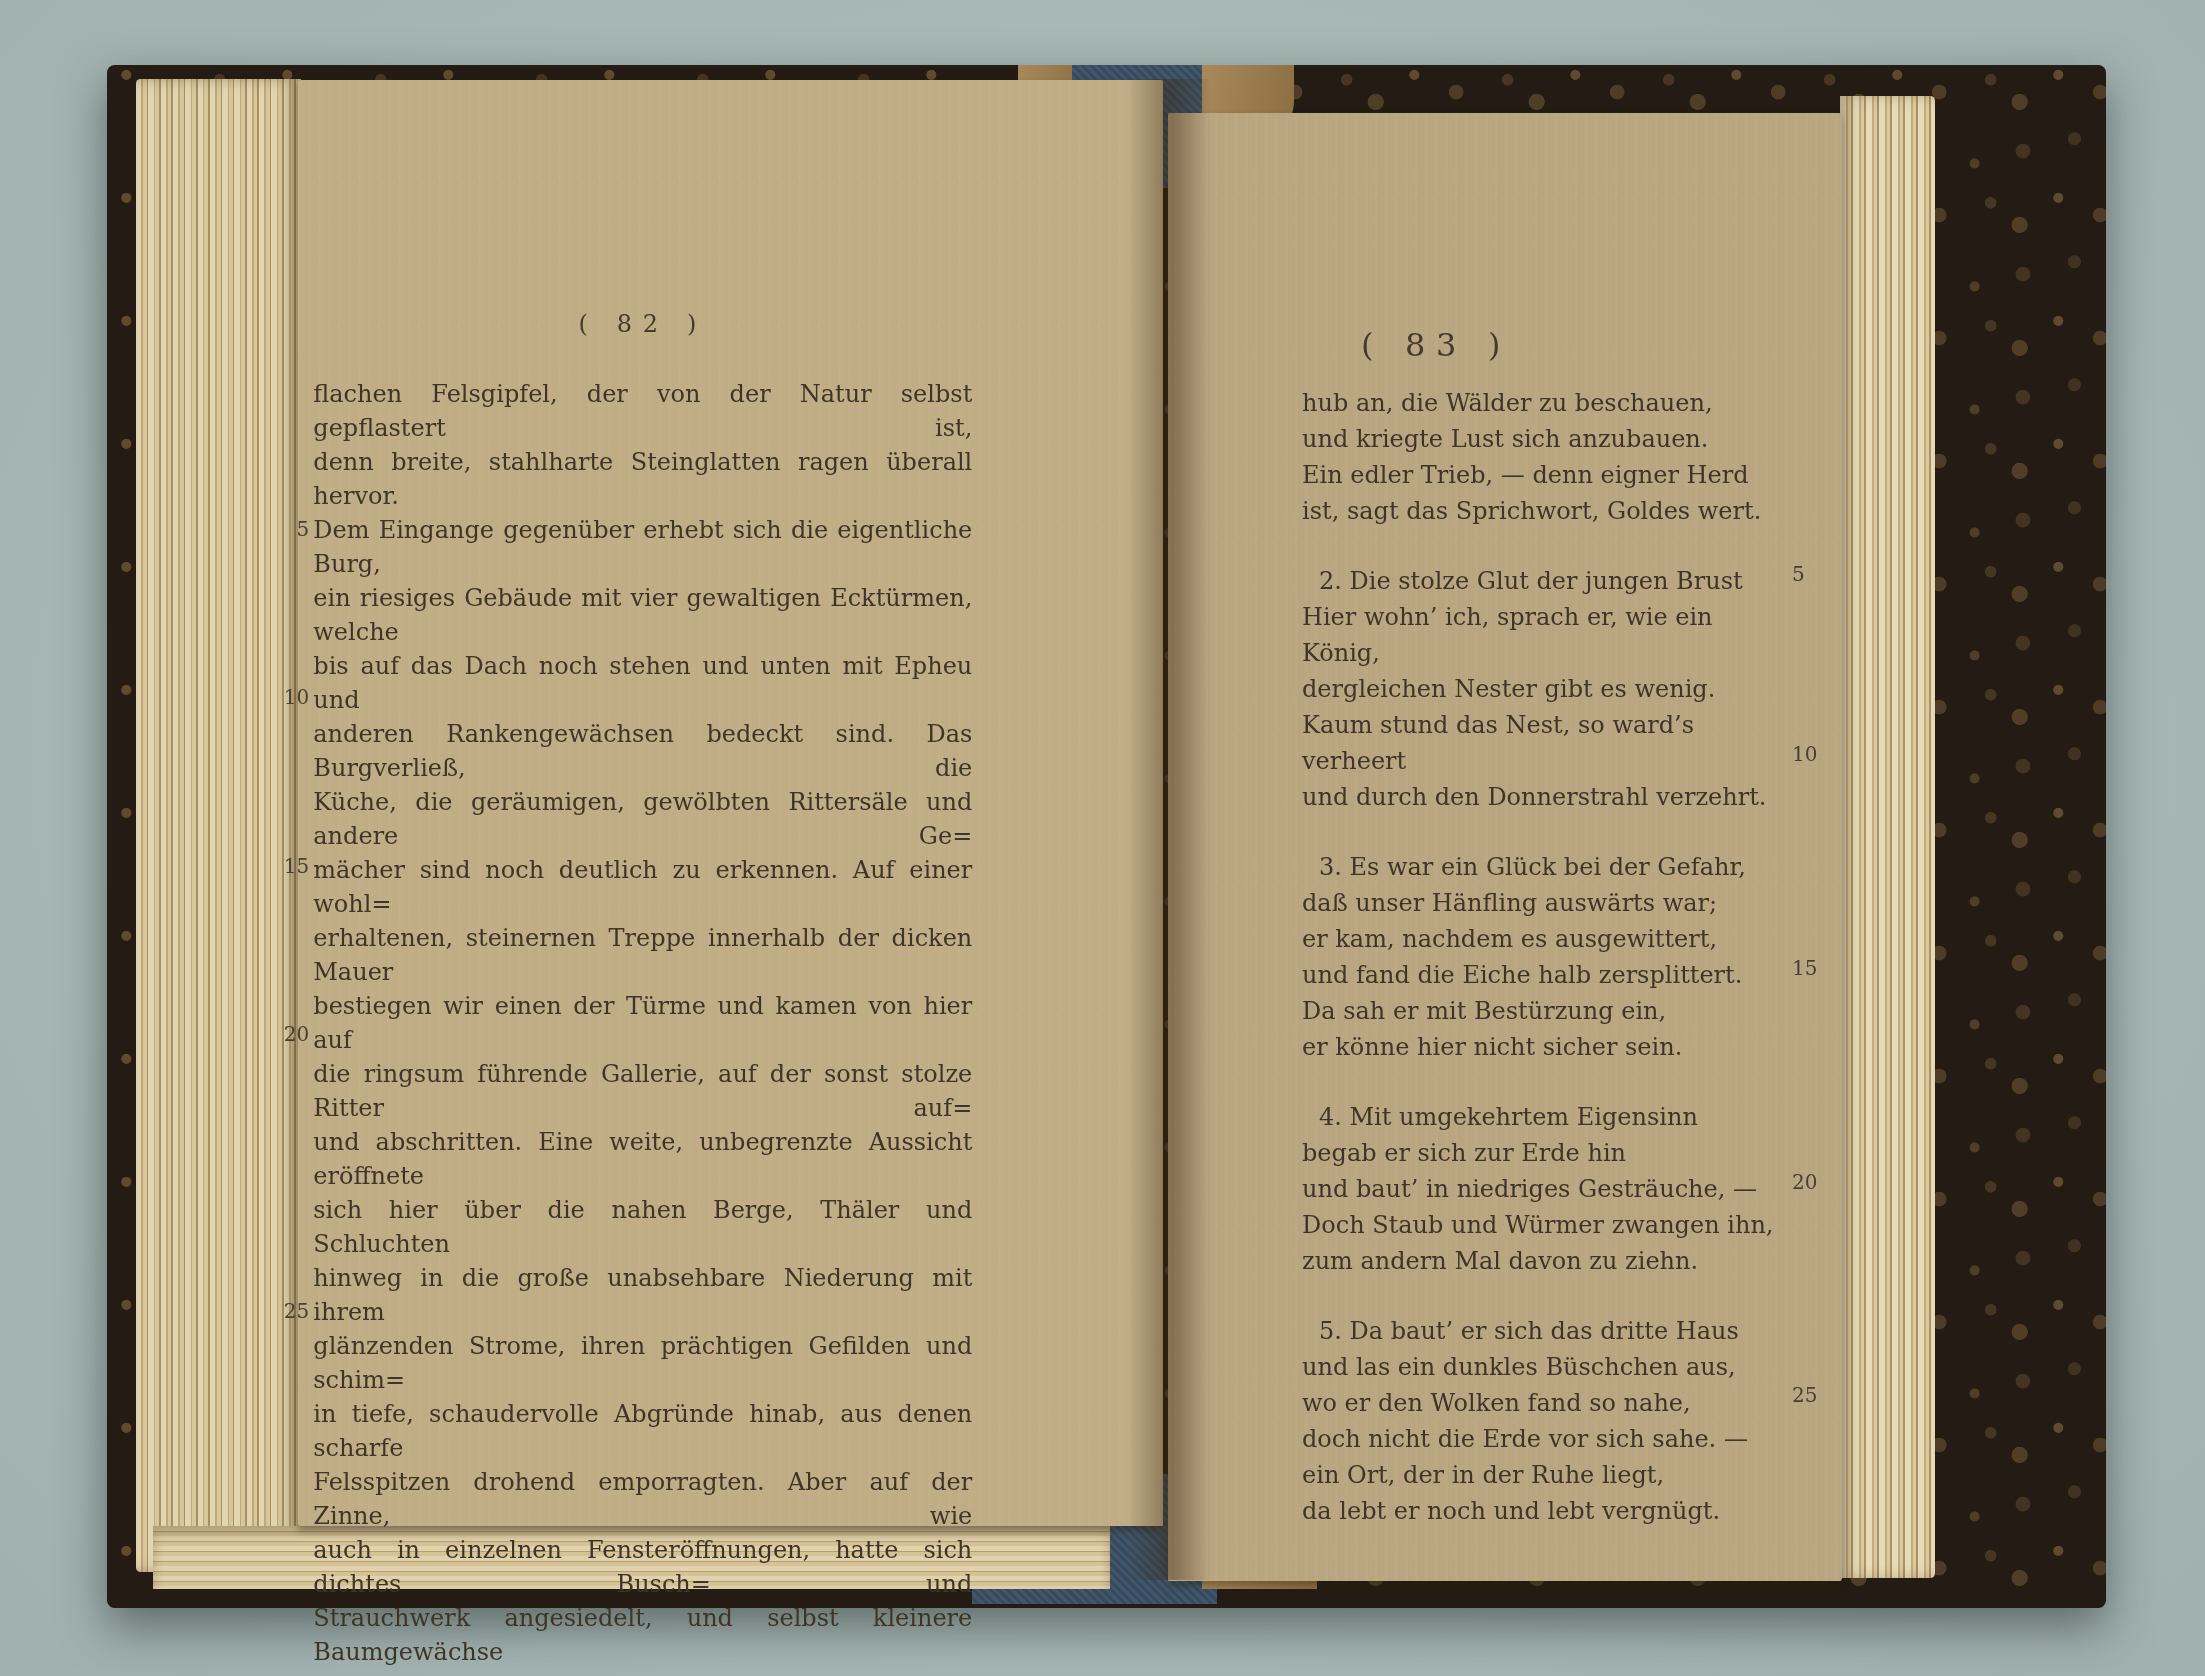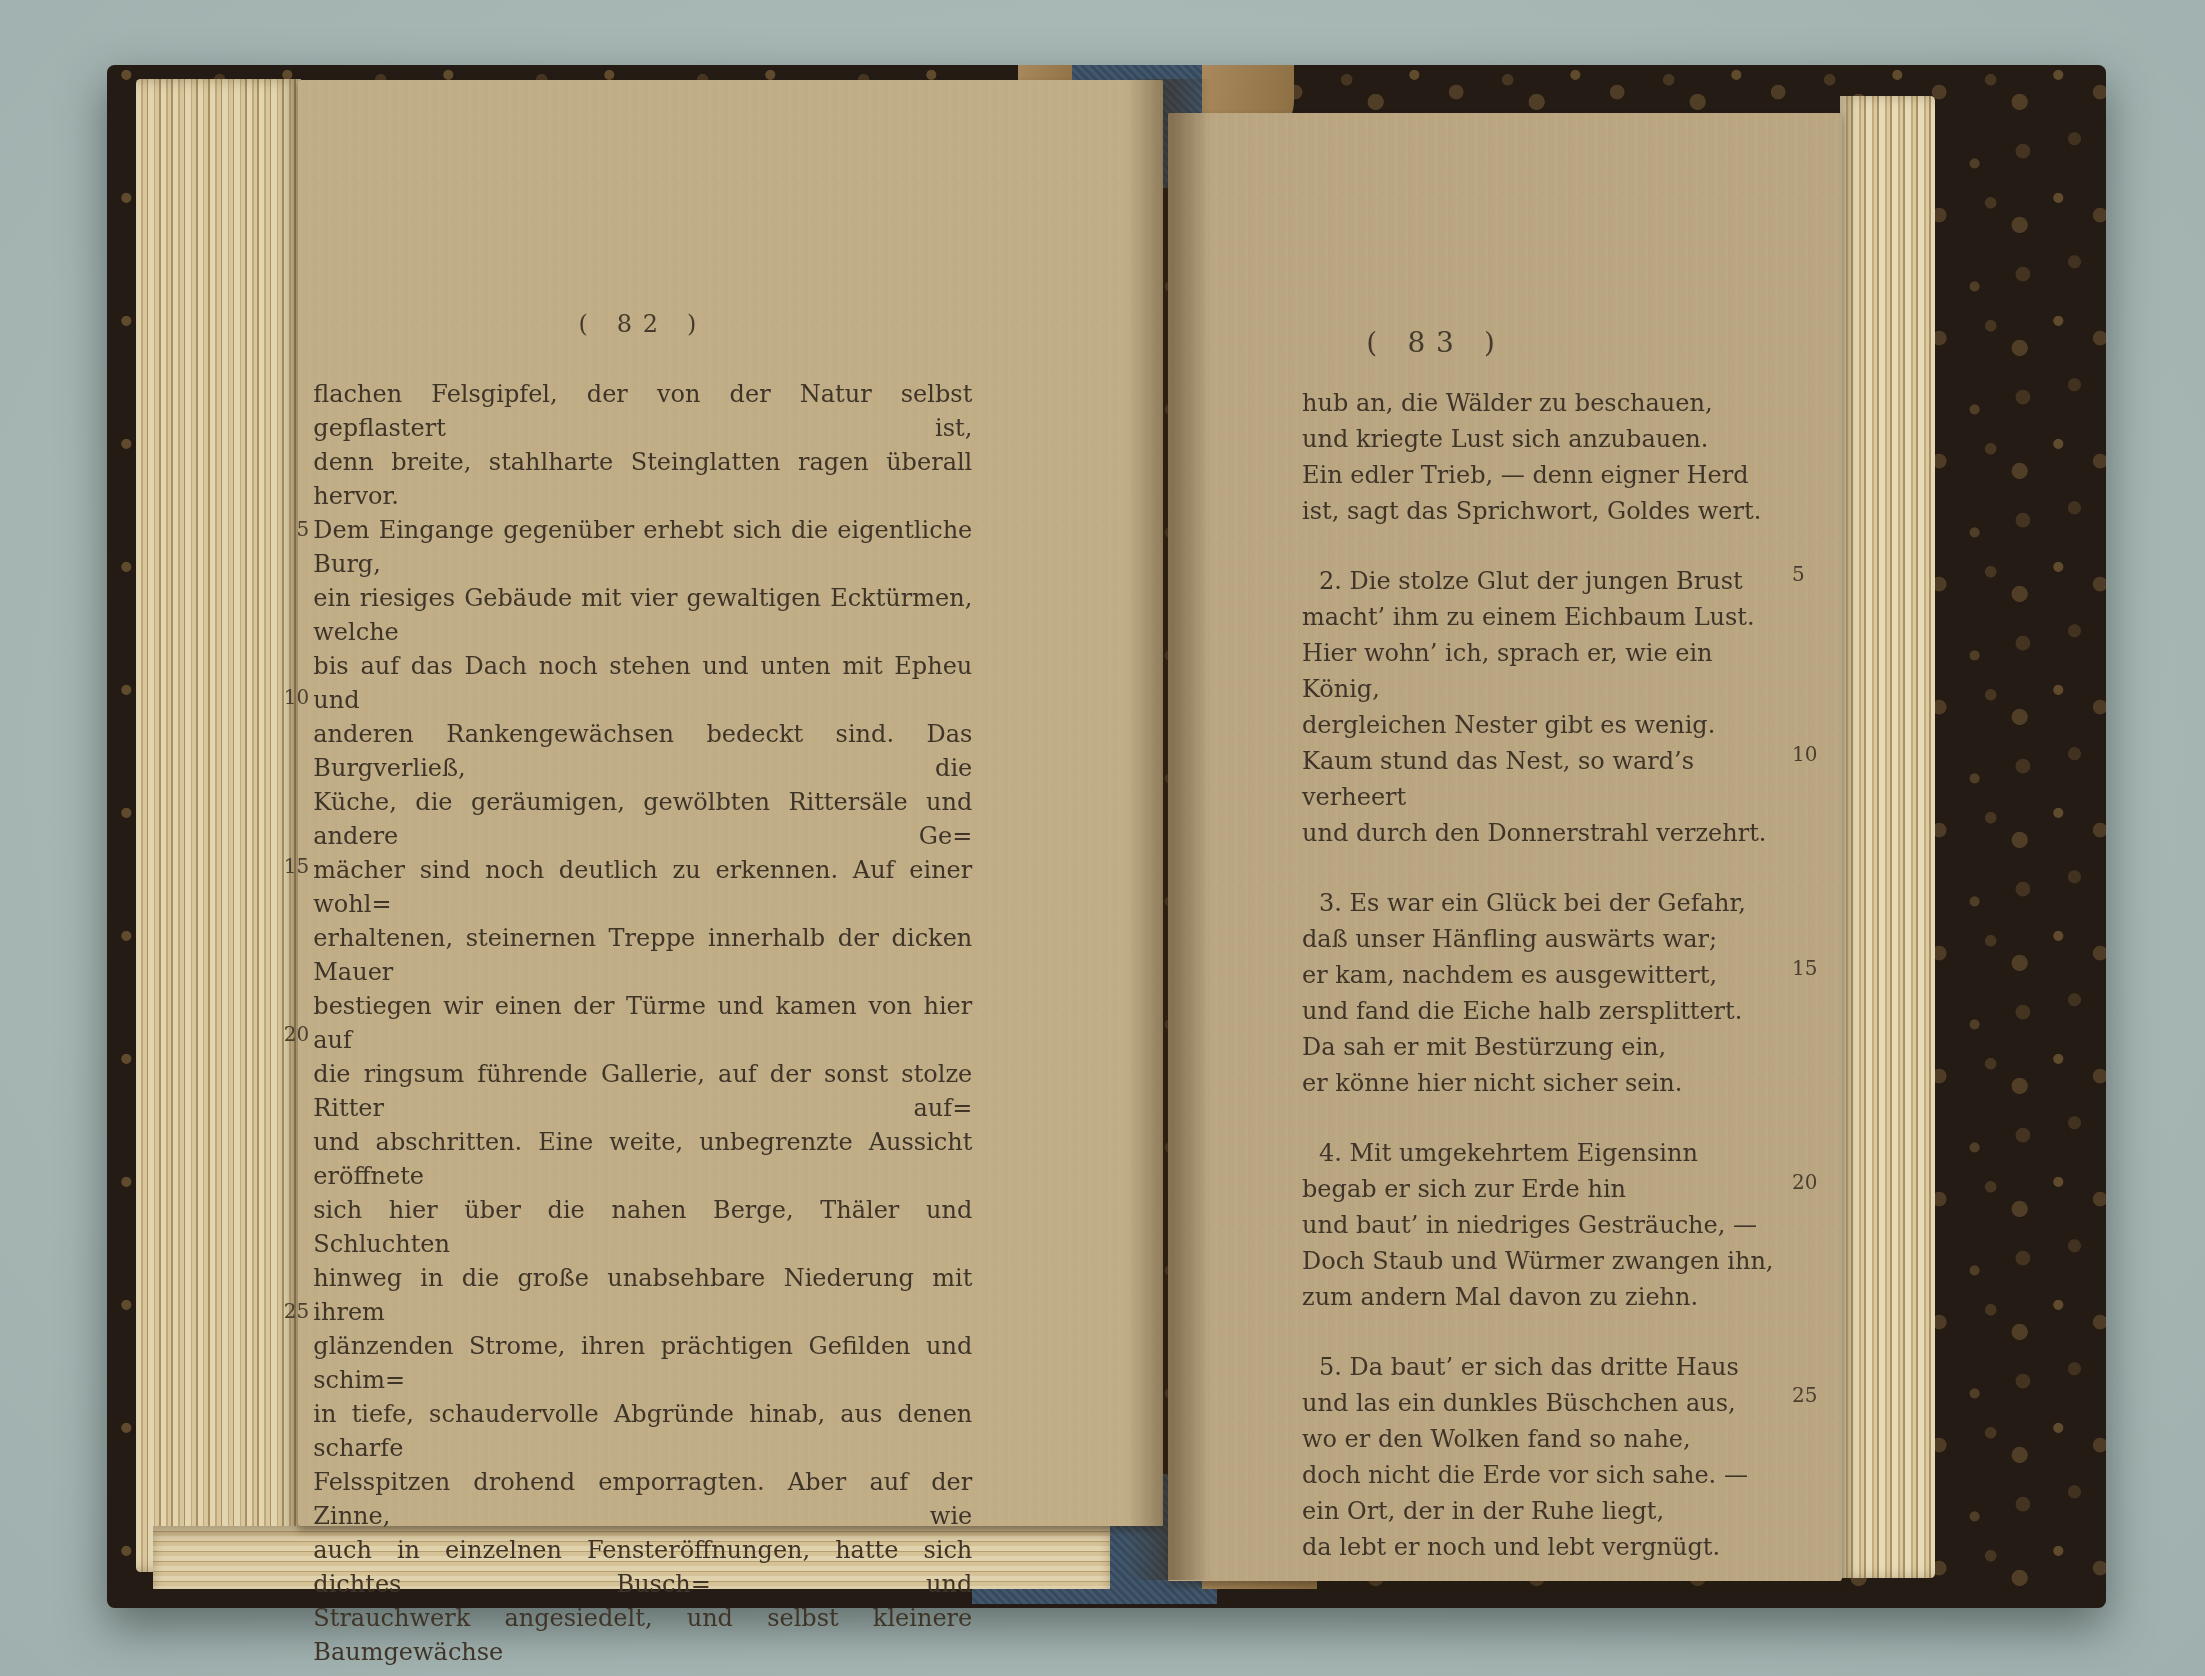--- a/index.html
+++ b/index.html
@@ -56,21 +56,21 @@
     box-shadow:0 4.6px 7.7px rgba(40,30,12,.35);}
   .gutter-shade{position:absolute;left:1020px;top:13.8px;width:84px;height:1501px;pointer-events:none;
     background:linear-gradient(90deg, rgba(60,40,18,0) 0%, rgba(60,40,18,.38) 45%, rgba(60,40,18,.42) 55%, rgba(60,40,18,0) 100%);}
   
   .tc{position:absolute;left:15.3px;top:230px;width:659px;}
   .pagenum{text-align:center;font-size:24px;letter-spacing:10.7px;margin-bottom:39px;color:#453a2c;}
   .prose{font-size:24px;line-height:34px;}
   .pline{text-align:justify;text-align-last:justify;white-space:normal;}
   .mnum{position:absolute;left:-41px;width:37px;text-align:right;font-size:20px;color:#4a3e2f;}
   
-  .pagenum-r{position:absolute;left:115px;top:213px;width:306px;text-align:center;font-size:28px;letter-spacing:10.7px;color:#453a2c;}
+  .pagenum-r{position:absolute;left:115px;top:213px;width:306px;text-align:center;font-size:32px;letter-spacing:10.7px;color:#453a2c;}
   .poem-col{position:absolute;left:134px;top:272px;width:490px;font-size:24px;line-height:36px;}
   .stanza{margin-bottom:34px;}
   .stanza .num-line{text-indent:17px;}
   .mnum-r{position:absolute;left:624px;width:38px;text-align:left;font-size:20px;color:#4a3e2f;}
 </style>
 </head>
 <body>
 
 <div class="scene">
   <div class="book">
@@ -133,21 +133,20 @@
 
       <div class="poem-col">
         <div class="stanza">
           <div>hub an, die Wälder zu beschauen,</div>
           <div>und kriegte Lust sich anzubauen.</div>
           <div>Ein edler Trieb, — denn eigner Herd</div>
           <div>ist, sagt das Sprichwort, Goldes wert.</div>
         </div>
         <div class="stanza">
           <div class="num-line">2.  Die stolze Glut der jungen Brust</div>
-          <div>macht’ ihm zu einem Eichbaum Lust.</div>
           <div>Hier wohn’ ich, sprach er, wie ein König,</div>
           <div>dergleichen Nester gibt es wenig.</div>
           <div>Kaum stund das Nest, so ward’s verheert</div>
           <div>und durch den Donnerstrahl verzehrt.</div>
         </div>
         <div class="stanza">
           <div class="num-line">3.  Es war ein Glück bei der Gefahr,</div>
           <div>daß unser Hänfling auswärts war;</div>
           <div>er kam, nachdem es ausgewittert,</div>
           <div>und fand die Eiche halb zersplittert.</div>

